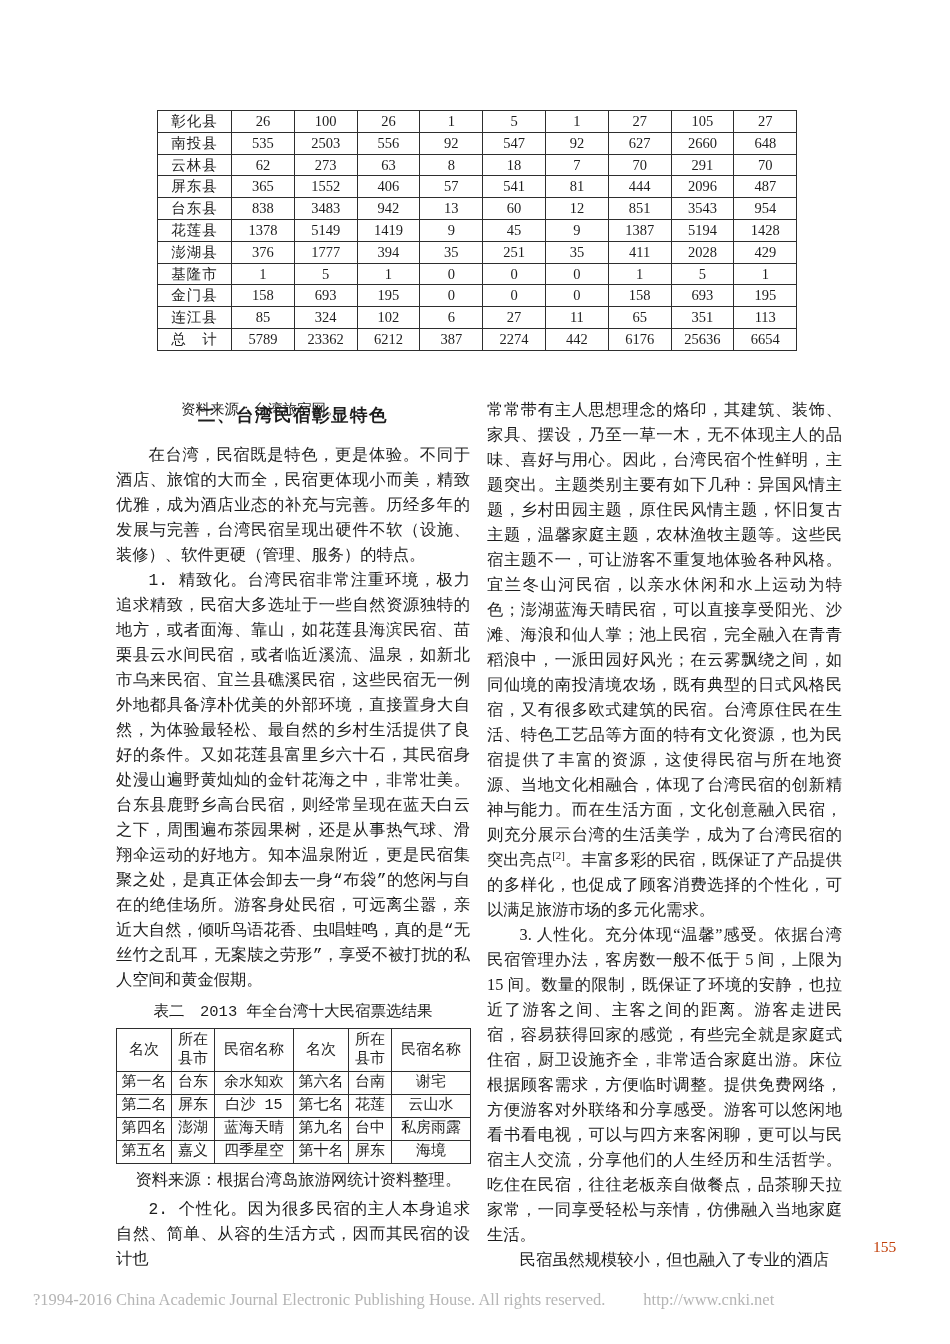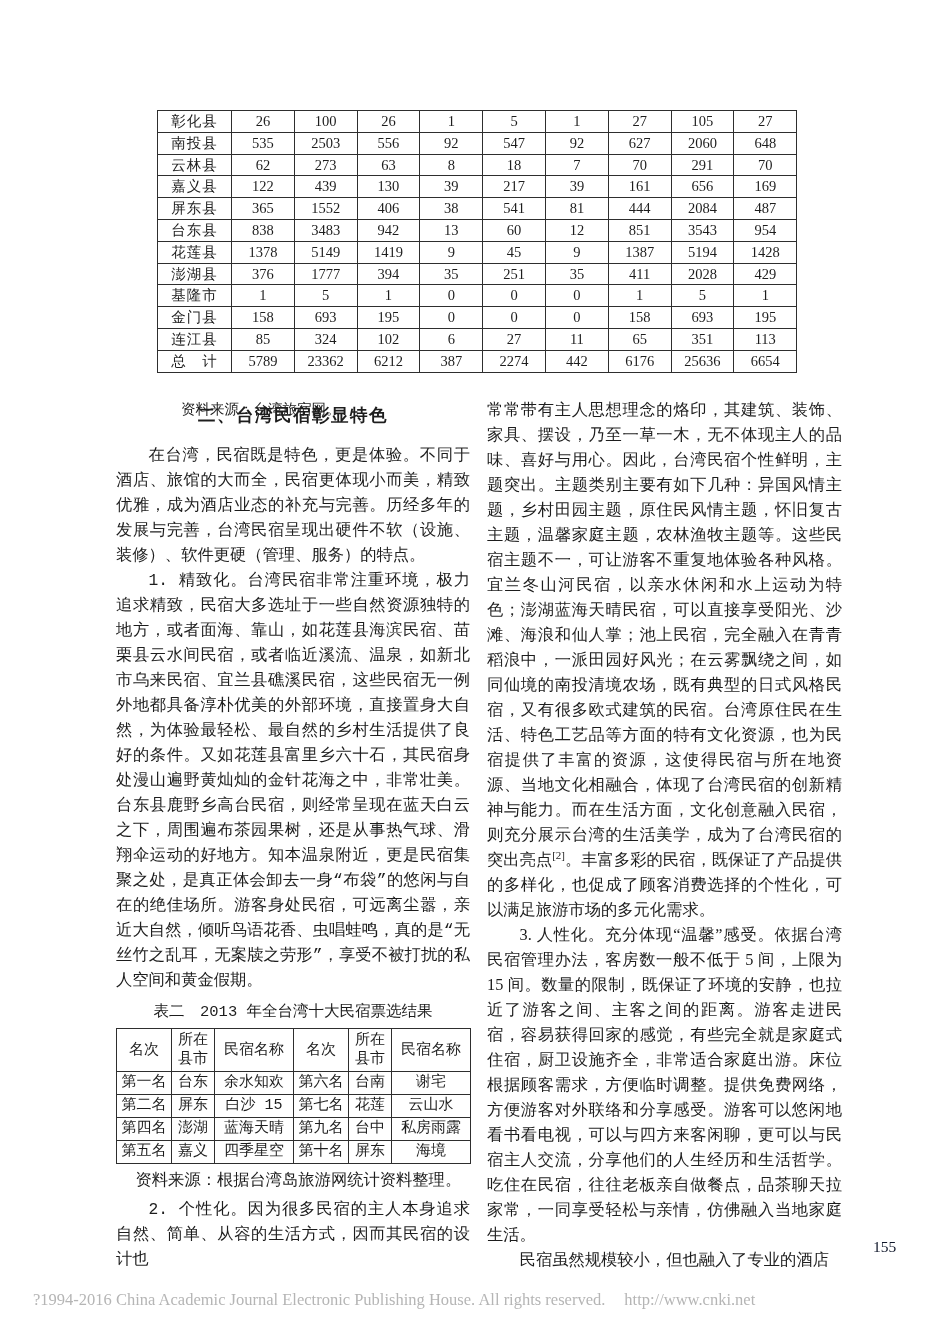--- a/index.html
+++ b/index.html
@@ -38,24 +38,24 @@
   table.t2 { width:100%; border-collapse:collapse; table-layout:fixed; margin:0 0 4px 0; }
   table.t2 th, table.t2 td {
     border:1px solid #2e2e2e; text-align:center; vertical-align:middle;
     font-size:15px; font-weight:normal; padding:0 1px;
   }
   table.t2 thead th { height:42px; line-height:19px; }
   table.t2 tbody td { height:22px; line-height:22px; white-space:nowrap; overflow:hidden; }
   .t2-source { margin:2px 0 4px 0 !important; font-size:14.5px; text-indent:1.2em; }
 
   
-  .page-number { position:absolute; left:873px; top:1238px; font-size:15.5px; color:#0f172a; }
+  .page-number { position:absolute; left:873px; top:1238px; font-size:15.5px; color:#c2410c; }
   .footer {
     position:absolute; left:33px; top:1290px; width:900px;
-    font-size:16.5px; color:#b5b5b5; display:flex; gap:19px; white-space:nowrap;
+    font-size:16.5px; color:#b5b5b5; display:flex; gap:38px; white-space:nowrap;
     font-family:"Liberation Serif","DejaVu Serif",serif;
   }
 </style>
 </head>
 <body>
 
 <div class="sheet">
 
   <div class="t1-wrap">
     <table class="t1">
@@ -78,57 +78,45 @@
           </tr>
           <tr>
             <td class="county">南投县</td>
             <td>535</td>
             <td>2503</td>
             <td>556</td>
             <td>92</td>
             <td>547</td>
             <td>92</td>
             <td>627</td>
-            <td>2060</td>
+            <td>2660</td>
             <td>648</td>
           </tr>
           <tr>
             <td class="county">云林县</td>
             <td>62</td>
             <td>273</td>
             <td>63</td>
             <td>8</td>
             <td>18</td>
             <td>7</td>
             <td>70</td>
             <td>291</td>
             <td>70</td>
           </tr>
           <tr>
-            <td class="county">嘉义县</td>
-            <td>122</td>
-            <td>439</td>
-            <td>130</td>
-            <td>39</td>
-            <td>217</td>
-            <td>39</td>
-            <td>161</td>
-            <td>656</td>
-            <td>169</td>
-          </tr>
-          <tr>
             <td class="county">屏东县</td>
             <td>365</td>
             <td>1552</td>
             <td>406</td>
-            <td>38</td>
+            <td>57</td>
             <td>541</td>
             <td>81</td>
             <td>444</td>
-            <td>2084</td>
+            <td>2096</td>
             <td>487</td>
           </tr>
           <tr>
             <td class="county">台东县</td>
             <td>838</td>
             <td>3483</td>
             <td>942</td>
             <td>13</td>
             <td>60</td>
             <td>12</td>

